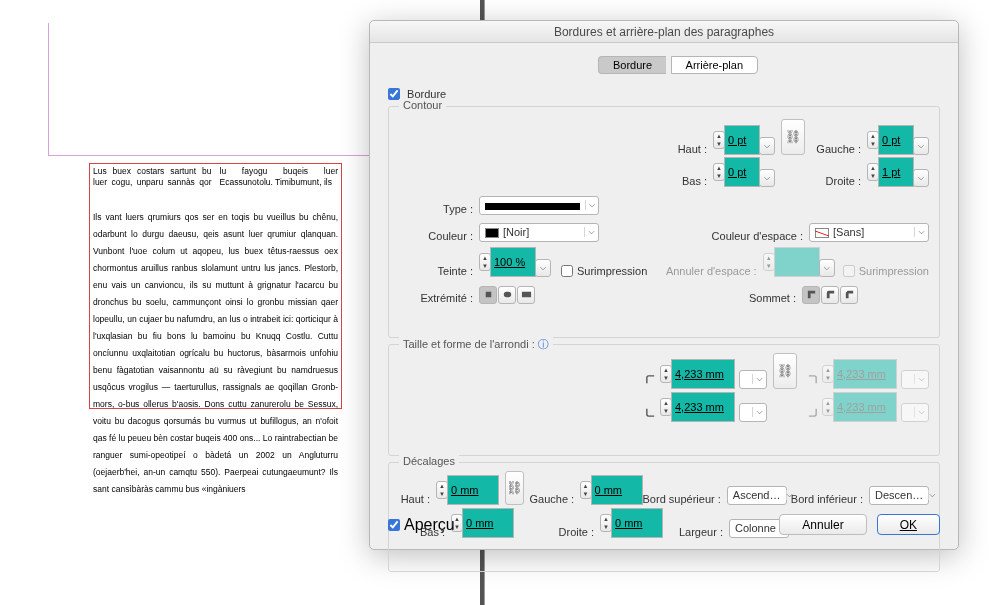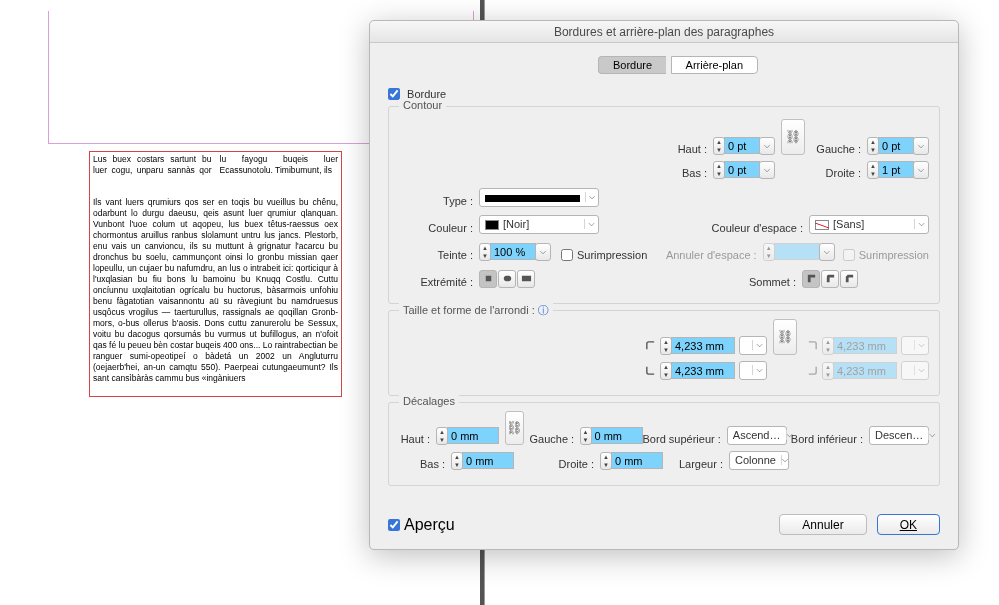--- a/index.html
+++ b/index.html
@@ -1,57 +1,57 @@
 <!DOCTYPE html>
 <html><head>
 <meta charset="utf-8">
 <style>
 * { box-sizing: border-box; margin: 0; padding: 0; font-family: -apple-system, "Helvetica Neue", Arial, sans-serif; }
 body { width: 999px; height: 605px; background: #fff; position: relative; overflow: hidden; }
 
 
-.canvas { position: absolute; left: 0; top: 4px; width: 480px; height: 445px; background: #fff; }
+.canvas { position: absolute; left: 0; top: 16px; width: 480px; height: 445px; background: #fff; }
 .page-bound { position: absolute; left: 48px; top: 7px; width: 426px; height: 133px; border: 1px solid #d9a0d9; border-top: none; }
 .ruler-vert { position: absolute; left: 480px; top: 0; width: 4px; height: 605px; background: #545454; }
 .ruler-vert::after { content: ""; position: absolute; left: 4px; top: 0; width: 1px; height: 605px; background: #9b9b9b; }
 .text-frame { position: absolute; left: 89px; top: 147px; width: 253px; height: 246px; border: 1px solid #d64545; padding: 2px 3px; }
 .text-frame .cols { column-count: 2; column-gap: 8px; height: 40px; overflow: hidden; }
 .text-frame p { font-size: 8.5px; line-height: 10.5px; color: #000; text-align: justify; }
-.text-frame .body { font-size: 8.5px; line-height: 11px; color: #000; text-align: justify; margin-top: 3px; hyphens: auto; }
+.text-frame .body { font-size: 8.5px; line-height: 17px; color: #000; text-align: justify; margin-top: 3px; hyphens: auto; }
 
 
 .dialog { position: absolute; left: 369px; top: 20px; width: 590px; height: 530px; background: #efefef; border: 1px solid #b8b8b8; border-radius: 5px; box-shadow: 0 6px 30px rgba(0,0,0,0.25); }
 
 .title-bar { height: 22px; line-height: 22px; text-align: center; font-size: 12px; color: #4a4a4a; background: linear-gradient(#f7f7f7,#e5e5e5); border-bottom: 1px solid #c9c9c9; border-radius: 5px 5px 0 0; }
 
 .tab-seg { text-align: center; margin-top: 12px; margin-bottom: 8px; padding-left: 28px; }
 .seg-btn { display: inline-block; font-size: 11px; padding: 2px 14px; border: 1px solid #b5b5b5; background: #fff; cursor: pointer; }
 .seg-btn.active { background: #c9c9c9; }
 .seg-btn:first-child { border-radius: 4px 0 0 4px; border-right: none; }
 .seg-btn:last-child { border-radius: 0 4px 4px 0; }
 
 .body-area { padding: 4px 18px 0 18px; font-size: 11px; color: #333; }
 
 .chk { display: inline-block; vertical-align: middle; }
 .chk input { width: 12px; height: 12px; accent-color: #3775d8; vertical-align: middle; }
 .chk label { vertical-align: middle; margin-left: 4px; }
 
-.fieldset { border: 1px solid #d4d4d4; border-radius: 3px; padding: 8px 10px 10px 10px; margin-top: 6px; position: relative; }
+.fieldset { border: 1px solid #d4d4d4; border-radius: 3px; padding: 8px 10px 28px 10px; margin-top: 6px; position: relative; }
 .fieldset .legend { position: absolute; top: -8px; left: 10px; background: #efefef; padding: 0 4px; font-size: 11px; color: #555; }
 
 .row { display: flex; align-items: flex-end; margin-bottom: 5px; min-height: 22px; }
 .lbl { text-align: right; padding-right: 6px; font-size: 11px; color: #333; white-space: nowrap; }
 .lbl.w80 { width: 80px; }
 .lbl.w56 { width: 56px; }
 .lbl.w52 { width: 52px; }
 
 .spin { display: inline-flex; align-items: center; }
 .sp-btns { width: 12px; height: 18px; border: 1px solid #b5b5b5; border-radius: 3px; background: linear-gradient(#fff,#e8e8e8); display:flex; flex-direction:column; margin-right:-1px; }
 .sp-btns span { flex:1; font-size: 6px; line-height: 8px; text-align:center; color:#444; }
-.sp-in { height: 17px; border: 1px solid #b5b5b5; font-size: 11px; padding: 0 3px; background: #7dd3fc; }
+.sp-in { height: 30px; border: 1px solid #b5b5b5; font-size: 11px; padding: 0 3px; background: #14b8a6; text-decoration: underline; }
 .w36 { width: 36px; }
 .w64 { width: 64px; }
 
 .select-like { height: 19px; border: 1px solid #b5b5b5; border-radius: 3px; background: #fff; font-size: 11px; display:inline-flex; align-items:center; position:relative; }
 .select-like .sval { padding: 0 5px; flex:1; }
 .select-like .sarr { width: 14px; text-align:center; border-left: 1px solid #d5d5d5; font-size: 8px; color:#555; }
 .w120 { width: 120px; }
 .w60 { width: 60px; }
 .w52s { width: 52px; }
 

